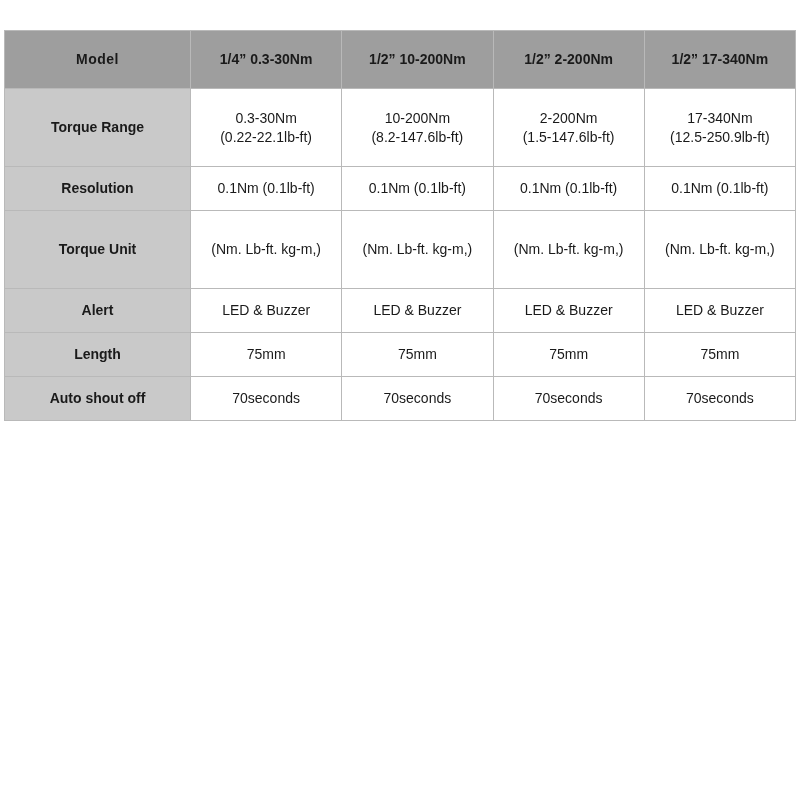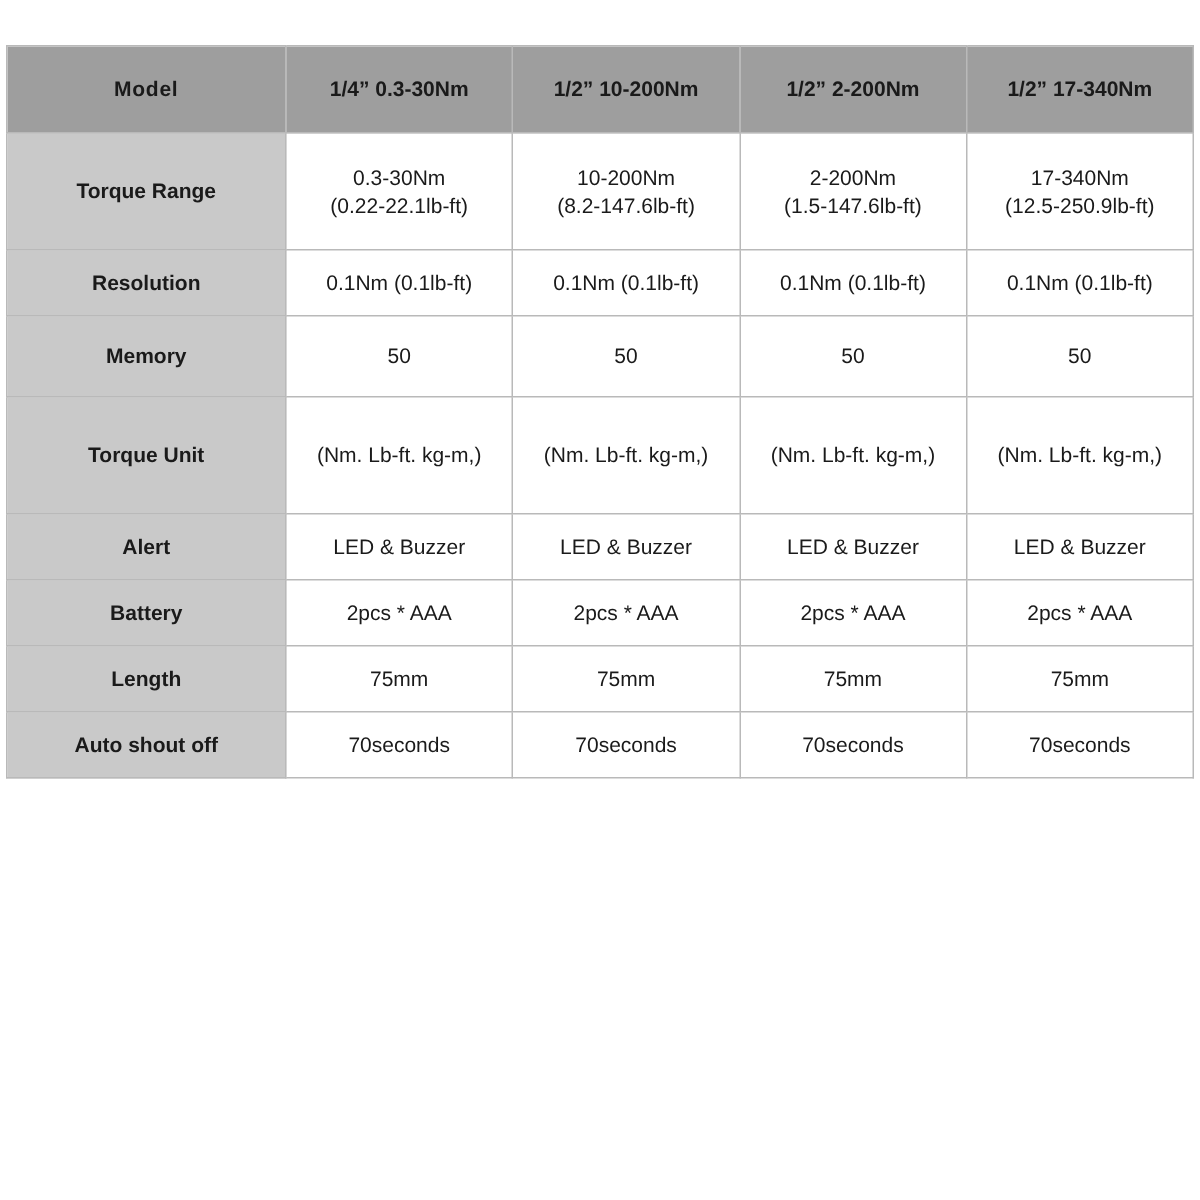--- a/index.html
+++ b/index.html
@@ -100,46 +100,32 @@
           </td>
         </tr>
         <tr>
           <td class="rowhead reg">Resolution</td>
           <td class="val reg">0.1Nm (0.1lb-ft)</td>
           <td class="val reg">0.1Nm (0.1lb-ft)</td>
           <td class="val reg">0.1Nm (0.1lb-ft)</td>
           <td class="val reg">0.1Nm (0.1lb-ft)</td>
         </tr>
         <tr>
-          <td class="rowhead mid">Memory</td>
-          <td class="val mid">50</td>
-          <td class="val mid">50</td>
-          <td class="val mid">50</td>
-          <td class="val mid">50</td>
-        </tr>
-        <tr>
           <td class="rowhead tall">Torque Unit</td>
           <td class="val tall">(Nm. Lb-ft. kg-m,)</td>
           <td class="val tall">(Nm. Lb-ft. kg-m,)</td>
           <td class="val tall">(Nm. Lb-ft. kg-m,)</td>
           <td class="val tall">(Nm. Lb-ft. kg-m,)</td>
         </tr>
         <tr>
           <td class="rowhead reg">Alert</td>
           <td class="val reg">LED &amp; Buzzer</td>
           <td class="val reg">LED &amp; Buzzer</td>
           <td class="val reg">LED &amp; Buzzer</td>
           <td class="val reg">LED &amp; Buzzer</td>
-        </tr>
-        <tr>
-          <td class="rowhead reg">Battery</td>
-          <td class="val reg">2pcs * AAA</td>
-          <td class="val reg">2pcs * AAA</td>
-          <td class="val reg">2pcs * AAA</td>
-          <td class="val reg">2pcs * AAA</td>
         </tr>
         <tr>
           <td class="rowhead reg">Length</td>
           <td class="val reg">75mm</td>
           <td class="val reg">75mm</td>
           <td class="val reg">75mm</td>
           <td class="val reg">75mm</td>
         </tr>
         <tr>
           <td class="rowhead reg">Auto shout off</td>

